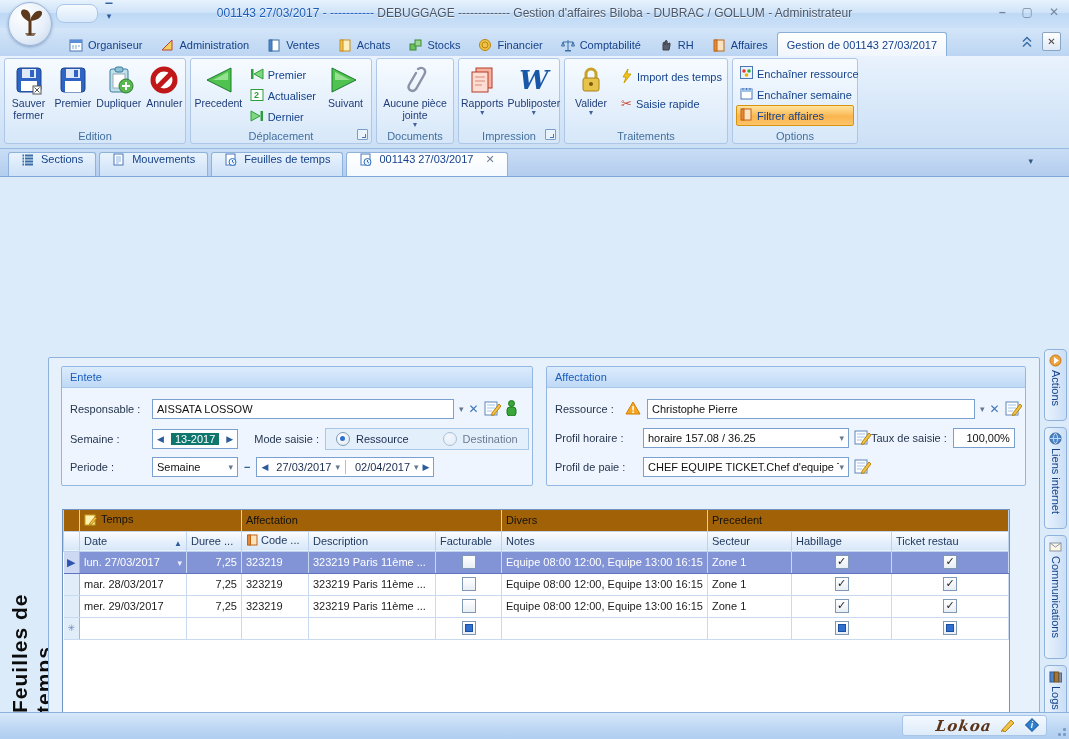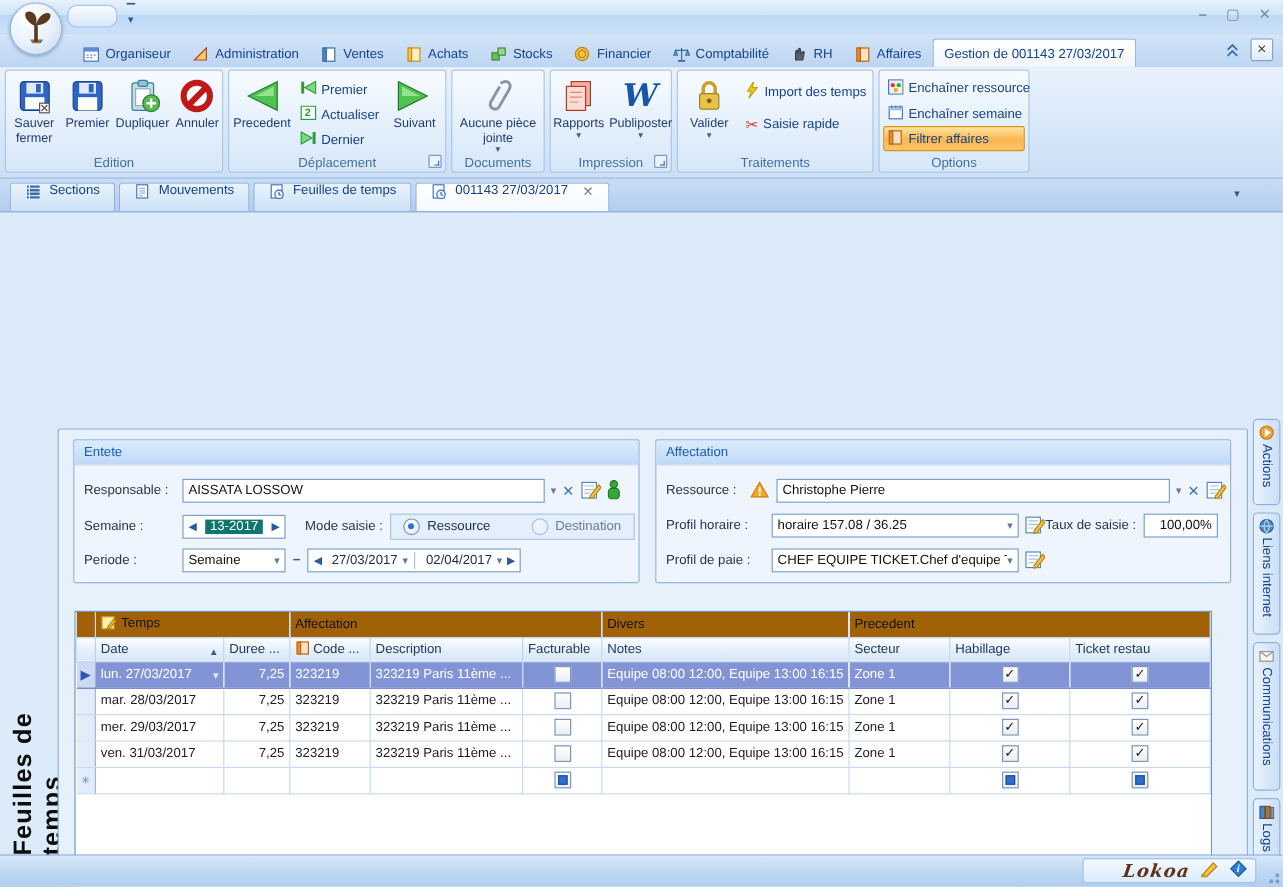--- a/index.html
+++ b/index.html
@@ -122,20 +122,24 @@
     font-size:15px;color:#5d3318;letter-spacing:1px;transform:skewX(-8deg)}
   .grip{position:absolute;right:3px;bottom:3px;width:12px;height:12px}
   .grip i{position:absolute;width:3px;height:3px;background:#7a9cc6;border-radius:1px}
   
   .icn{display:inline-block;position:relative;flex:none}
 </style>
 </head>
 <body>
 
 <div class="titlebar">
+  <div class="title-text">
+    <span class="blue">001143 27/03/2017 - -----------</span>
+    <span class="gray">DEBUGGAGE ------------- Gestion d'affaires Biloba - DUBRAC / GOLLUM - Administrateur</span>
+  </div>
   <div class="winbtns">
     <span>–</span>
     <span>▢</span>
     <span>✕</span>
   </div>
 </div>
 <div class="orb">
   <svg width="42" height="42" viewBox="0 0 42 42">
     <rect x="19.5" y="18" width="3" height="14" fill="#5d3a1e"></rect>
     <path d="M21 19 C14 16 10 10 13 7 C18 5 23 10 21 17 Z" fill="#5d3a1e"></path>
@@ -633,32 +637,20 @@
           <td class="num">7,25</td>
           <td>323219</td>
           <td>323219 Paris 11ème ...</td>
           <td class="cbc"><span class="cb"></span></td>
           <td>Equipe 08:00 12:00, Equipe 13:00 16:15</td>
           <td>Zone 1</td>
           <td class="cbc"><span class="cb checked"></span></td>
           <td class="cbc"><span class="cb checked"></span></td>
         </tr>
         <tr class="r">
-          <td class="ind"></td>
-          <td>ven. 31/03/2017</td>
-          <td class="num">7,25</td>
-          <td>323219</td>
-          <td>323219 Paris 11ème ...</td>
-          <td class="cbc"><span class="cb"></span></td>
-          <td>Equipe 08:00 12:00, Equipe 13:00 16:15</td>
-          <td>Zone 1</td>
-          <td class="cbc"><span class="cb checked"></span></td>
-          <td class="cbc"><span class="cb checked"></span></td>
-        </tr>
-        <tr class="r">
           <td class="ind" style="font-size:9px;color:#6b87b8">✳</td>
           <td></td>
           <td></td>
           <td></td>
           <td></td>
           <td class="cbc"><span class="cb ind2"></span></td>
           <td></td>
           <td></td>
           <td class="cbc"><span class="cb ind2"></span></td>
           <td class="cbc"><span class="cb ind2"></span></td>

